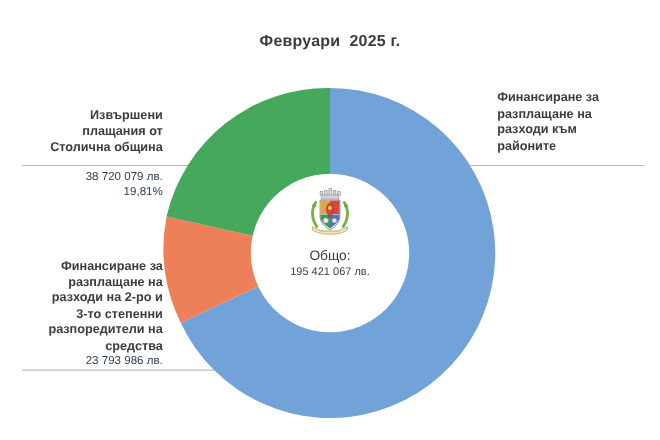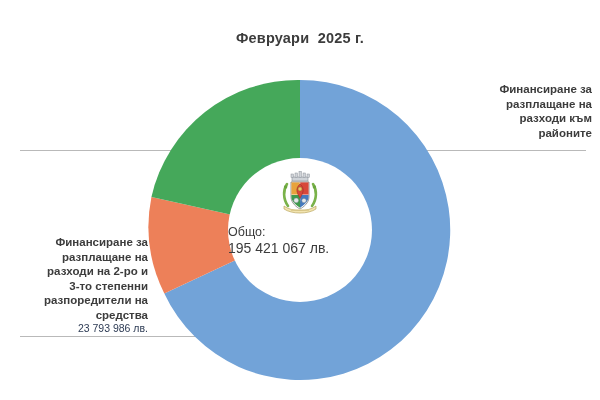--- a/index.html
+++ b/index.html
@@ -52,36 +52,37 @@
     height: 300px;
     overflow: visible;
   }
 
   
   .center-block {
     position: absolute;
     left: 228px;
     top: 168px;
     width: 144px;
+    text-align: center;
     pointer-events: none;
   }
   .emblem {
     display: block;
     margin: 0 auto 8px auto;
     width: 44px;
     height: 48px;
   }
   .center-total-label {
     font-size: 12.5px;
     color: #3c3c3c;
     line-height: 16px;
     white-space: pre;
   }
   .center-total-value {
-    font-size: 14px;
+    font-size: 10px;
     color: #3c3c3c;
     line-height: 16px;
     white-space: pre;
   }
 
   
   .leaders {
     position: absolute;
     inset: 0;
     width: 600px;
@@ -92,21 +93,20 @@
   
   .callout {
     position: absolute;
   }
   .callout .cl-title {
     font-size: 11.5px;
     font-weight: bold;
     color: #3c3c3c;
     line-height: 14.5px;
     white-space: pre-line;
-    text-align: right;
   }
   .callout .cl-amount,
   .callout .cl-percent {
     font-size: 10.5px;
     color: #2e3c55;
     line-height: 13.5px;
     white-space: pre;
   }
 
   .callout-right { left: 452px; top: 82px; width: 140px; text-align: left; }
@@ -184,20 +184,29 @@
     <div class="center-total-value">195 421 067 лв.</div>
   </div>
 
   <div class="callout callout-right">
     <div class="cl-title">Финансиране за
 разплащане на
 разходи към
 районите</div>
   </div>
 
+  <div class="callout callout-topleft">
+    <div class="cl-title">Извършени
+плащания от
+Столична община</div>
+    <div class="cl-values">
+      <div class="cl-amount">38 720 079 лв.</div>
+      <div class="cl-percent">19,81%</div>
+    </div>
+  </div>
 
   <div class="callout callout-bottomleft">
     <div class="cl-title">Финансиране за
 разплащане на
 разходи на 2-ро и
 3-то степенни
 разпоредители на
 средства</div>
     <div class="cl-values">
       <div class="cl-amount">23 793 986 лв.</div>

